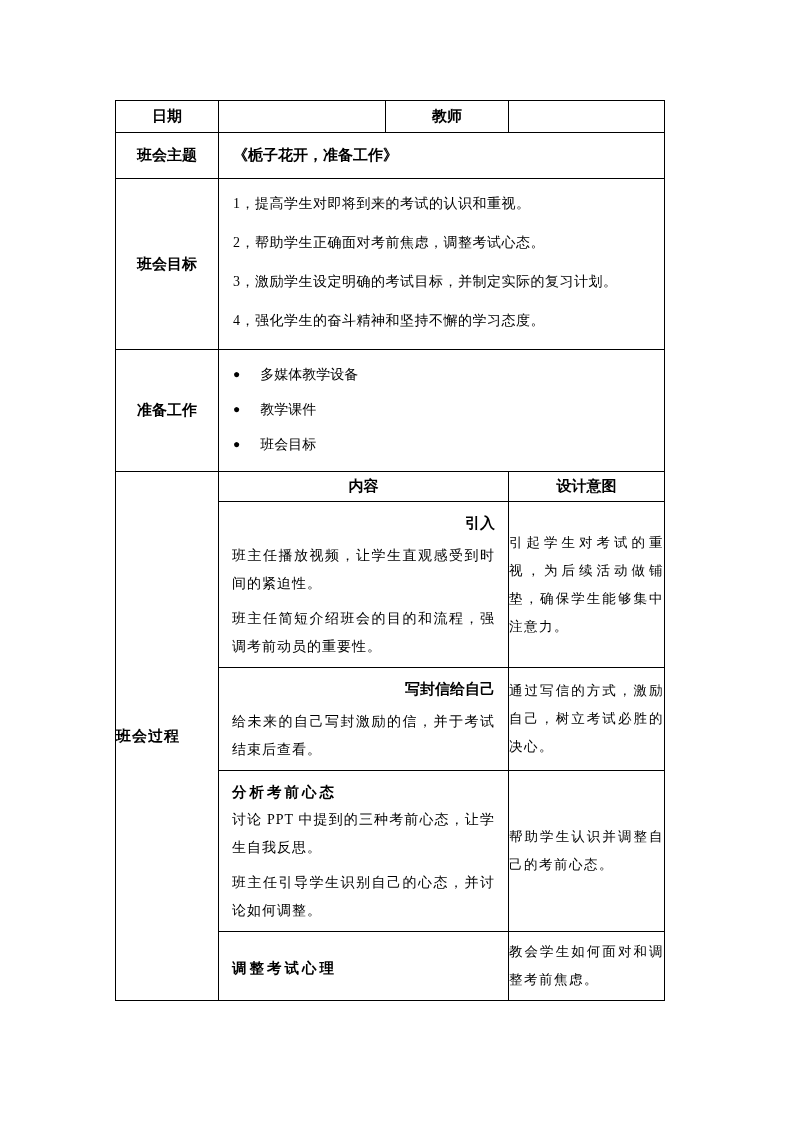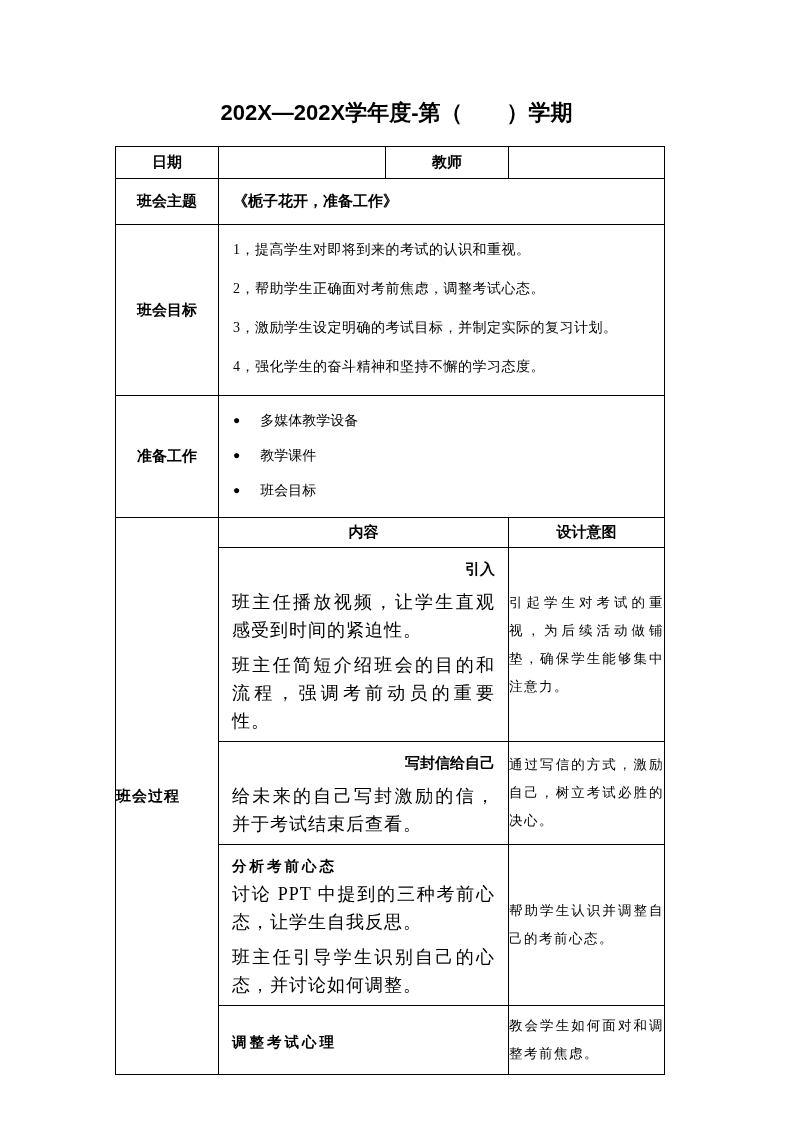--- a/index.html
+++ b/index.html
@@ -97,21 +97,21 @@
     text-align: right;
   }
   .content-title-kaiti {
     font-family: "Liberation Serif", serif;
     font-weight: 600;
     font-size: 14.5px;
     letter-spacing: 3px;
     line-height: 24px;
   }
   .content-cell p.body {
-    font-size: 18px;
+    font-size: 14px;
     line-height: 28px;
     letter-spacing: 1px;
     text-align: justify;
     margin-top: 7px;
   }
 
   .intent-cell {
     padding: 6px 0;
     vertical-align: middle;
     font-size: 13.5px;
@@ -128,21 +128,20 @@
   tr.r-p1     td { height: 163px; }
   tr.r-p2     td { height: 89px; }
   tr.r-p3     td { height: 154px; }
   tr.r-p4     td { height: 67px; }
 </style>
 </head>
 <body>
 
 <div class="doc">
 
-  <div class="doc-title">202X—202X学年度-第（　　）学期</div>
 
   <table class="main">
     <colgroup>
       <col style="width:103px">
       <col style="width:167px">
       <col style="width:123px">
       <col style="width:156px">
     </colgroup>
 
     <tbody>

